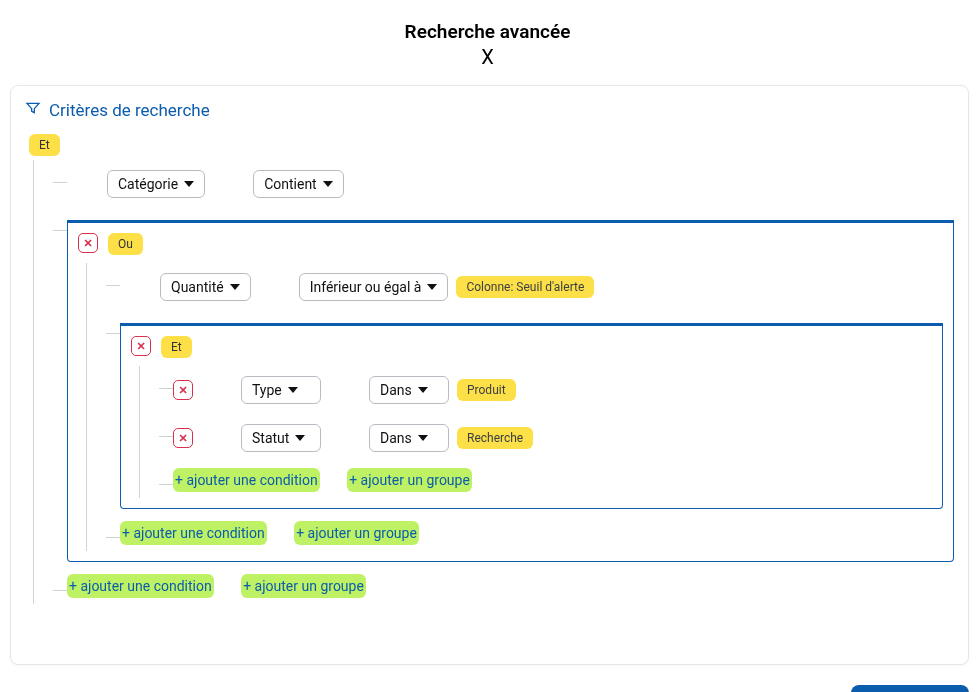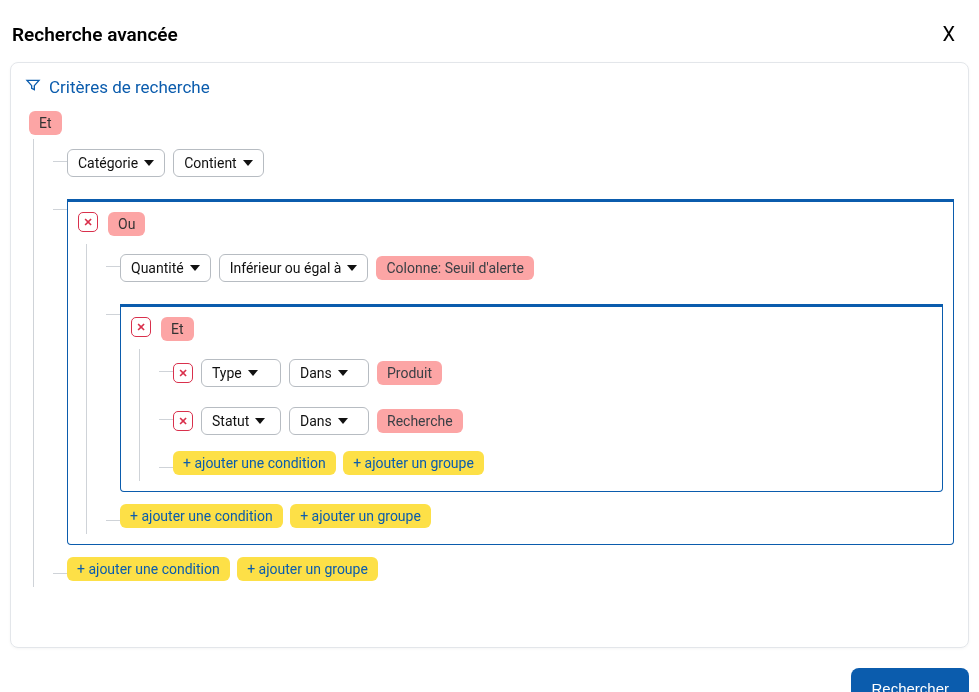--- a/index.html
+++ b/index.html
@@ -9,20 +9,21 @@
     background: #fff;
     color: #000;
     font-size: 14px;
     padding: 10px;
   }
   .modal-header {
     display: flex;
     justify-content: space-between;
     align-items: center;
     padding: 10px 6px 14px 2px;
+    flex-direction: column;
   }
   .modal-title {
     font-size: 19px;
     font-weight: 600;
   }
   .close-x {
     font-size: 20px;
     cursor: pointer;
     padding: 2px 8px;
   }
@@ -41,41 +42,42 @@
     font-size: 17px;
     margin-bottom: 14px;
   }
   .panel-heading svg { width: 16px; height: 16px; }
   .tree { position: relative; }
 
   
   .chip {
     display: inline-flex;
     align-items: center;
-    background: #fca5a5;
+    background: #fde047;
     border-radius: 6px;
     padding: 4px 10px;
     color: #333;
-    font-size: 14px;
+    font-size: 12px;
     cursor: default;
   }
   .chip.value { color: #3a3f45; }
 
   
   .dd {
     display: inline-flex;
     align-items: center;
     gap: 6px;
     border: 1px solid #b7bcc2;
     background: #fff;
     border-radius: 6px;
     padding: 5px 10px;
     cursor: pointer;
     font-size: 14px;
     color: #111;
+    margin-left: 40px;
   }
   .dd .caret {
     width: 0; height: 0;
     border-left: 5px solid transparent;
     border-right: 5px solid transparent;
     border-top: 6px solid #111;
   }
 
   
   .remove-btn {
@@ -94,26 +96,26 @@
     font-size: 11px;
     font-weight: 700;
     line-height: 1;
   }
 
   
   .add-btn {
     display: inline-flex;
     align-items: center;
     color: #0b5cad;
-    background: #fde047;
+    background: #bef264;
     border-radius: 6px;
-    padding: 4px 10px;
+    padding: 4px 2px;
     font-size: 14px;
     cursor: pointer;
-    margin-right: 4px;
+    margin-right: 24px;
   }
 
   
   .group-box {
     border: 1px solid #0b5cad;
     border-top: 3px solid #0b5cad;
     border-radius: 0 0 4px 4px;
     padding: 10px 10px 10px 10px;
     margin-top: 6px;
     position: relative;

